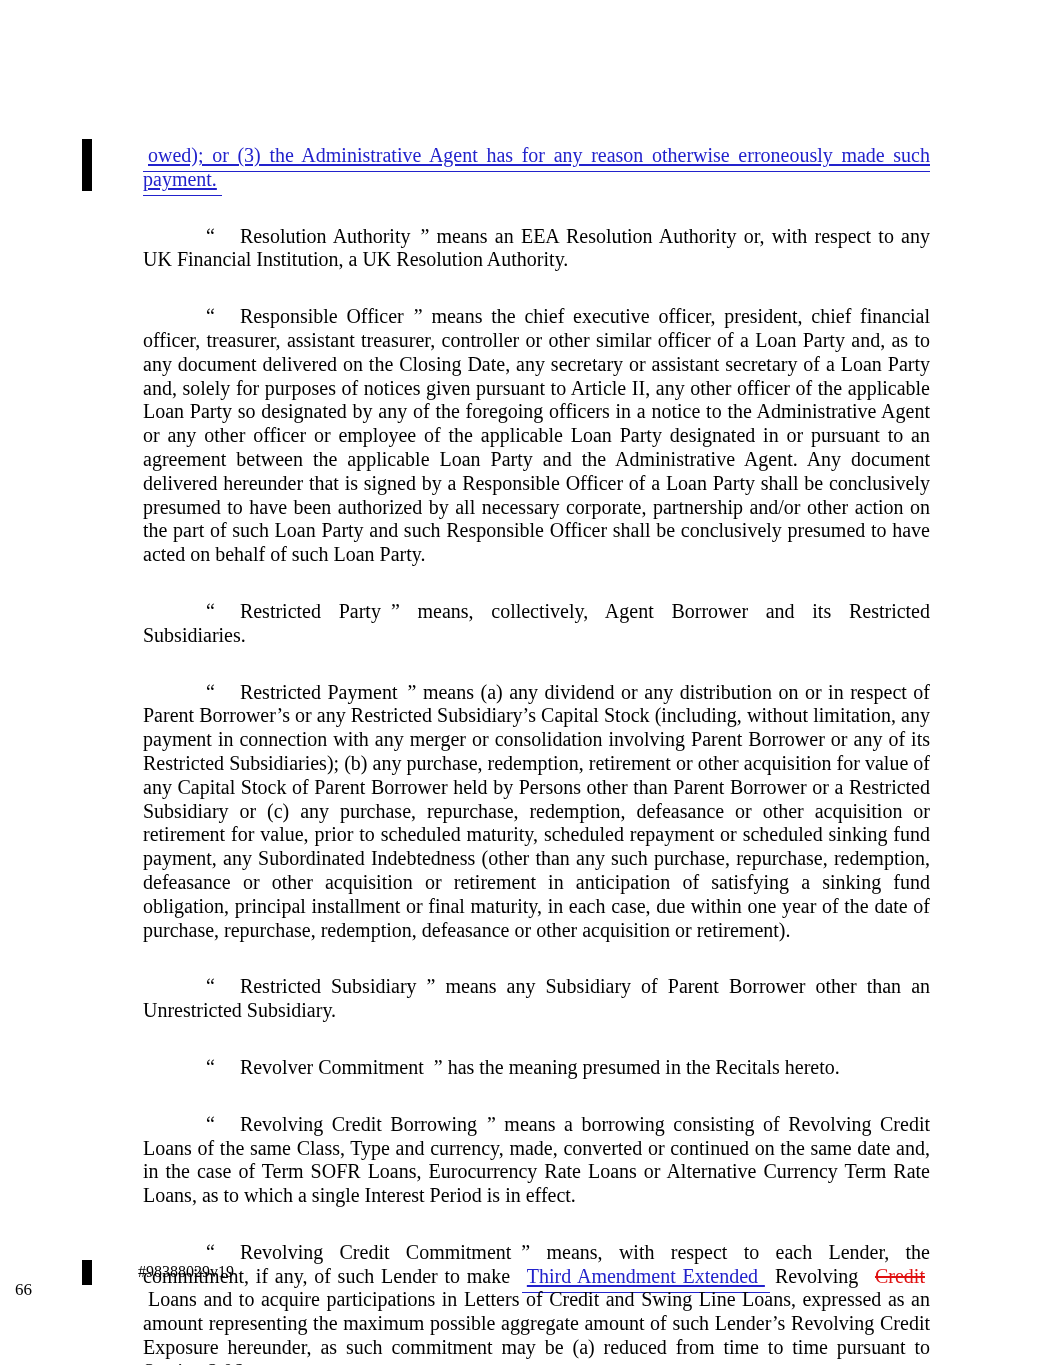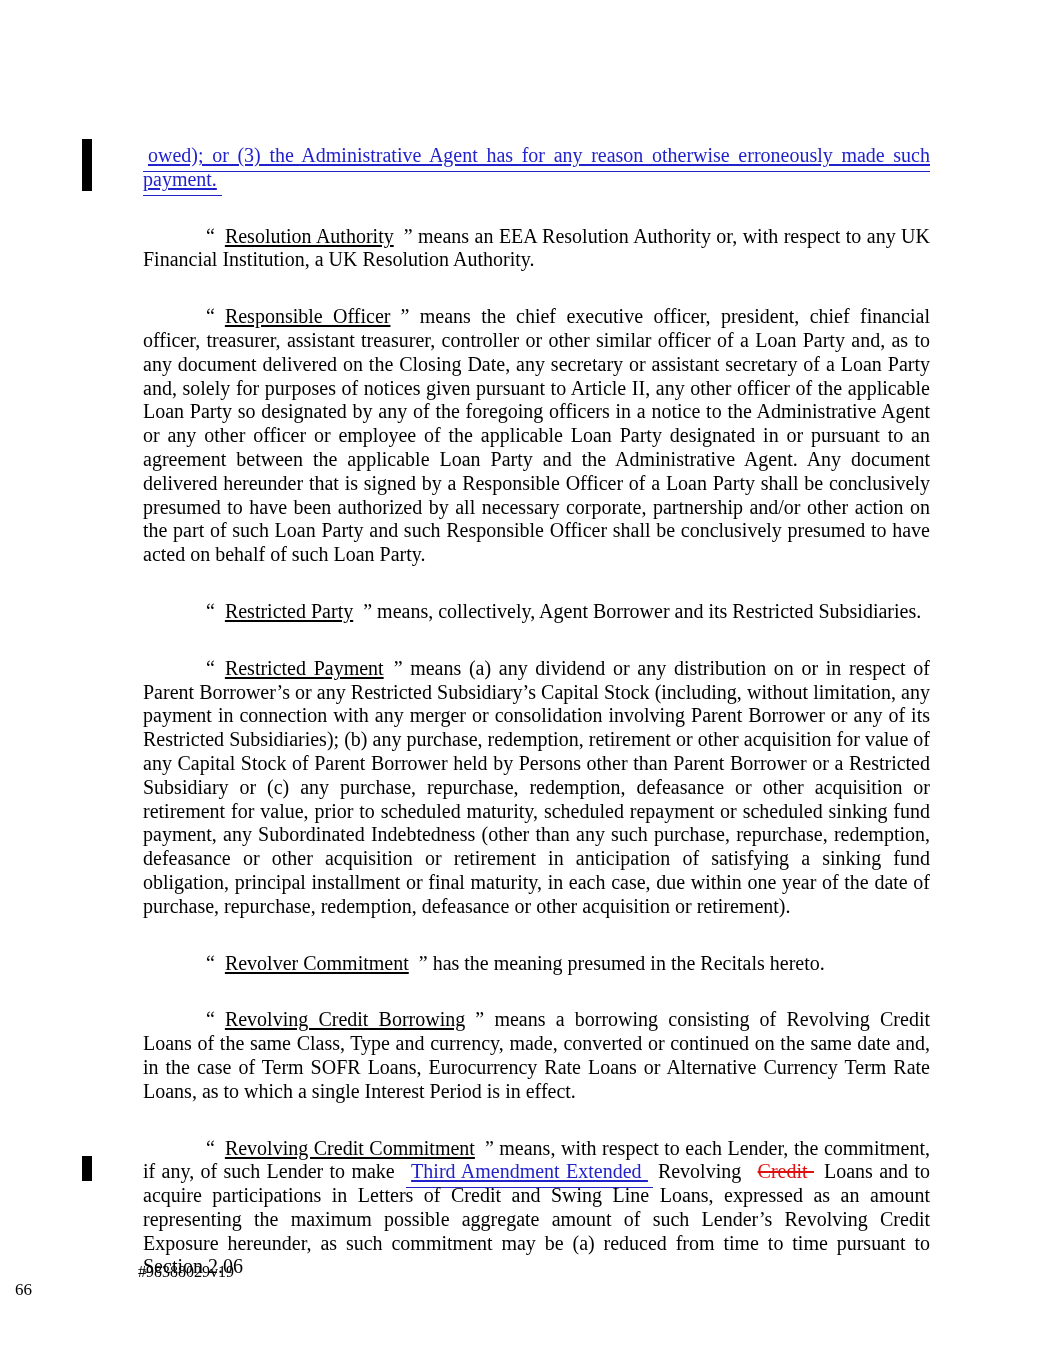--- a/index.html
+++ b/index.html
@@ -21,21 +21,21 @@
     top: 124px;
     width: 807px;
   }
   p.para {
     position: relative;
     text-align: justify;
     text-indent: 58px;
     margin-bottom: 23px;
   }
   p.para.no-indent { text-indent: 0; }
-  .term { text-decoration: underline; text-underline-offset: 2px; }
+  .term { text-underline-offset: 2px; margin-left: 15px; }
   .ins {
     color: #2222cc;
     text-decoration: underline;
     text-underline-offset: 2px;
     border-bottom: 1px solid #2222cc;
   }
   .del {
     color: #e01010;
     text-decoration: line-through;
     margin-top: 12px;
@@ -72,20 +72,21 @@
     <p class="para no-indent"><span class="change-bar bar-p0"></span><span class="ins">owed); or (3) the Administrative Agent has for any reason otherwise erroneously made such payment.</span></p>
 
     <p class="para"><span>“</span><span class="term">Resolution Authority</span><span>” means an EEA Resolution Authority or, with respect to any UK Financial Institution, a UK Resolution Authority.</span></p>
 
     <p class="para"><span>“</span><span class="term">Responsible Officer</span><span>” means the chief executive officer, president, chief financial officer, treasurer, assistant treasurer, controller or other similar officer of a Loan Party and, as to any document delivered on the Closing Date, any secretary or assistant secretary of a Loan Party and, solely for purposes of notices given pursuant to Article II, any other officer of the applicable Loan Party so designated by any of the foregoing officers in a notice to the Administrative Agent or any other officer or employee of the applicable Loan Party designated in or pursuant to an agreement between the applicable Loan Party and the Administrative Agent. Any document delivered hereunder that is signed by a Responsible Officer of a Loan Party shall be conclusively presumed to have been authorized by all necessary corporate, partnership and/or other action on the part of such Loan Party and such Responsible Officer shall be conclusively presumed to have acted on behalf of such Loan Party.</span></p>
 
     <p class="para"><span>“</span><span class="term">Restricted Party</span><span>” means, collectively, Agent Borrower and its Restricted Subsidiaries.</span></p>
 
     <p class="para"><span>“</span><span class="term">Restricted Payment</span><span>” means (a) any dividend or any distribution on or in respect of Parent Borrower’s or any Restricted Subsidiary’s Capital Stock (including, without limitation, any payment in connection with any merger or consolidation involving Parent Borrower or any of its Restricted Subsidiaries); (b) any purchase, redemption, retirement or other acquisition for value of any Capital Stock of Parent Borrower held by Persons other than Parent Borrower or a Restricted Subsidiary or (c) any purchase, repurchase, redemption, defeasance or other acquisition or retirement for value, prior to scheduled maturity, scheduled repayment or scheduled sinking fund payment, any Subordinated Indebtedness (other than any such purchase, repurchase, redemption, defeasance or other acquisition or retirement in anticipation of satisfying a sinking fund obligation, principal installment or final maturity, in each case, due within one year of the date of purchase, repurchase, redemption, defeasance or other acquisition or retirement).</span></p>
 
+    <p class="para"><span>“</span><span class="term">Restricted Subsidiary</span><span>” means any Subsidiary of Parent Borrower other than an Unrestricted Subsidiary.</span></p>
 
     <p class="para"><span>“</span><span class="term">Revolver Commitment</span><span>” has the meaning presumed in the Recitals hereto.</span></p>
 
     <p class="para"><span>“</span><span class="term">Revolving Credit Borrowing</span><span>” means a borrowing consisting of Revolving Credit Loans of the same Class, Type and currency, made, converted or continued on the same date and, in the case of Term SOFR Loans, Eurocurrency Rate Loans or Alternative Currency Term Rate Loans, as to which a single Interest Period is in effect.</span></p>
 
     <p class="para"><span class="change-bar bar-p8"></span><span>“</span><span class="term">Revolving Credit Commitment</span><span>” means, with respect to each Lender, the commitment, if any, of such Lender to make </span><span class="ins">Third Amendment Extended </span><span>Revolving </span><span class="del">Credit </span><span>Loans and to acquire participations in Letters of Credit and Swing Line Loans, expressed as an amount representing the maximum possible aggregate amount of such Lender’s Revolving Credit Exposure hereunder, as such commitment may be (a) reduced from time to time pursuant to Section 2.06</span></p>
 
   </div>
 
   <div class="page-number">66</div>

